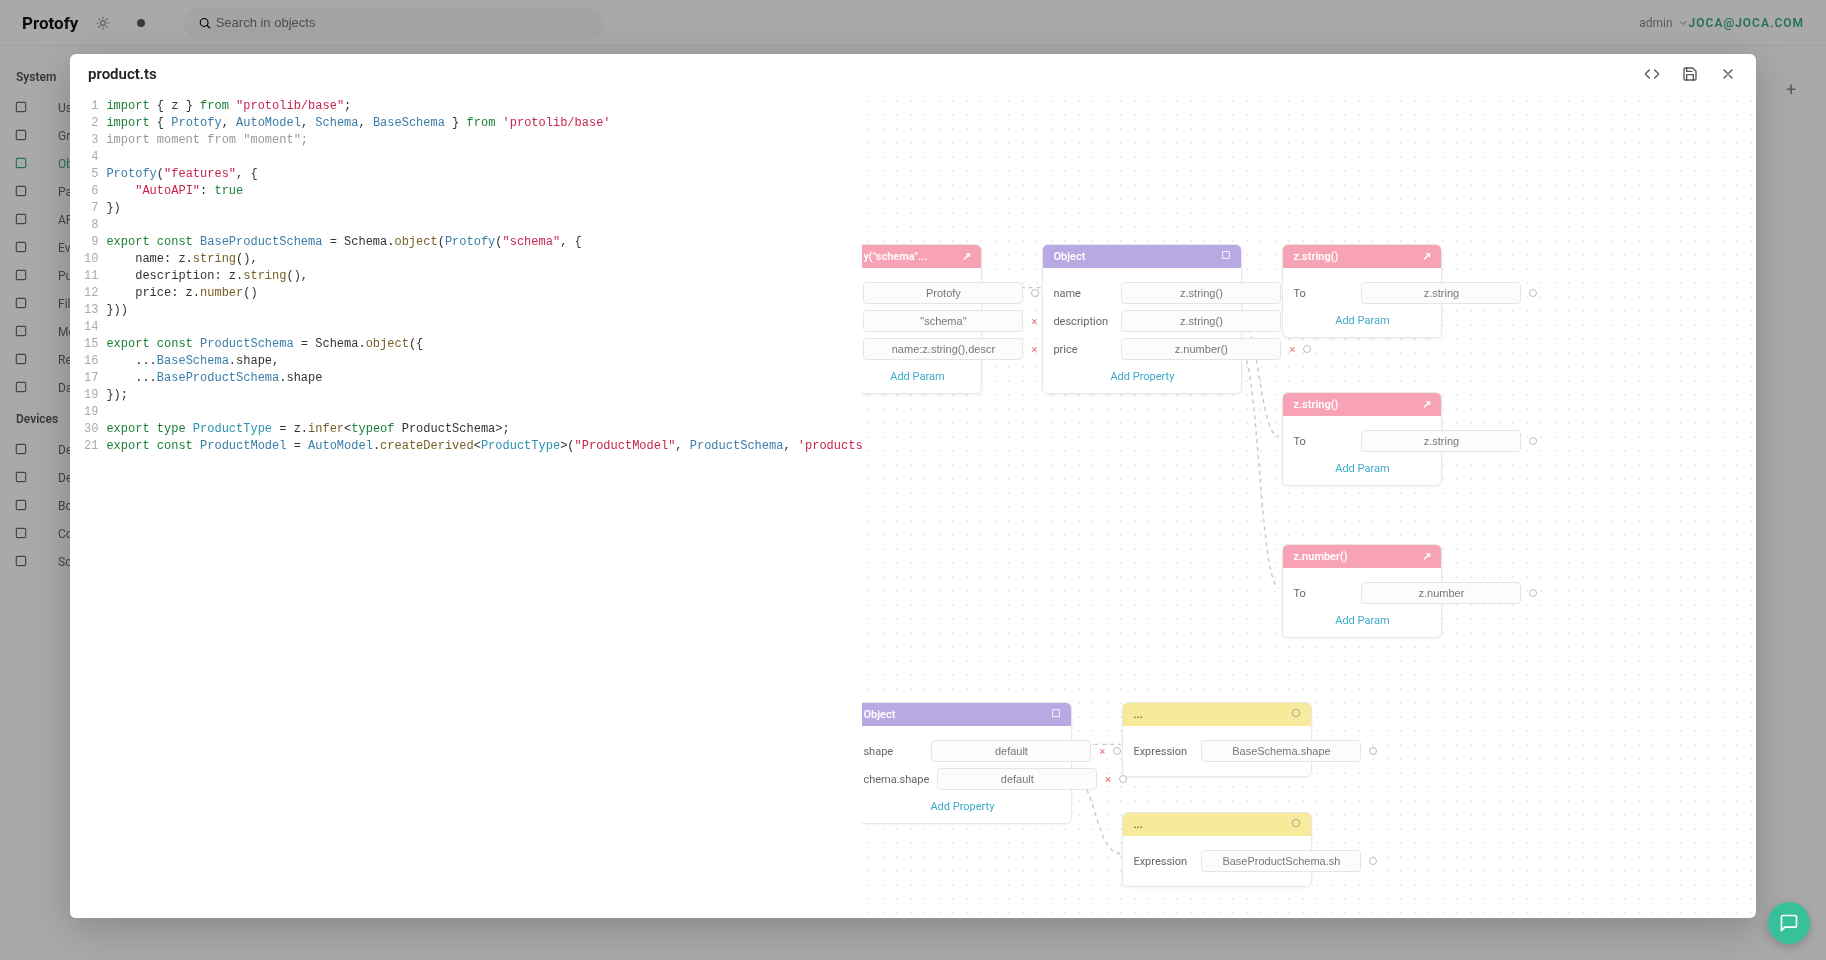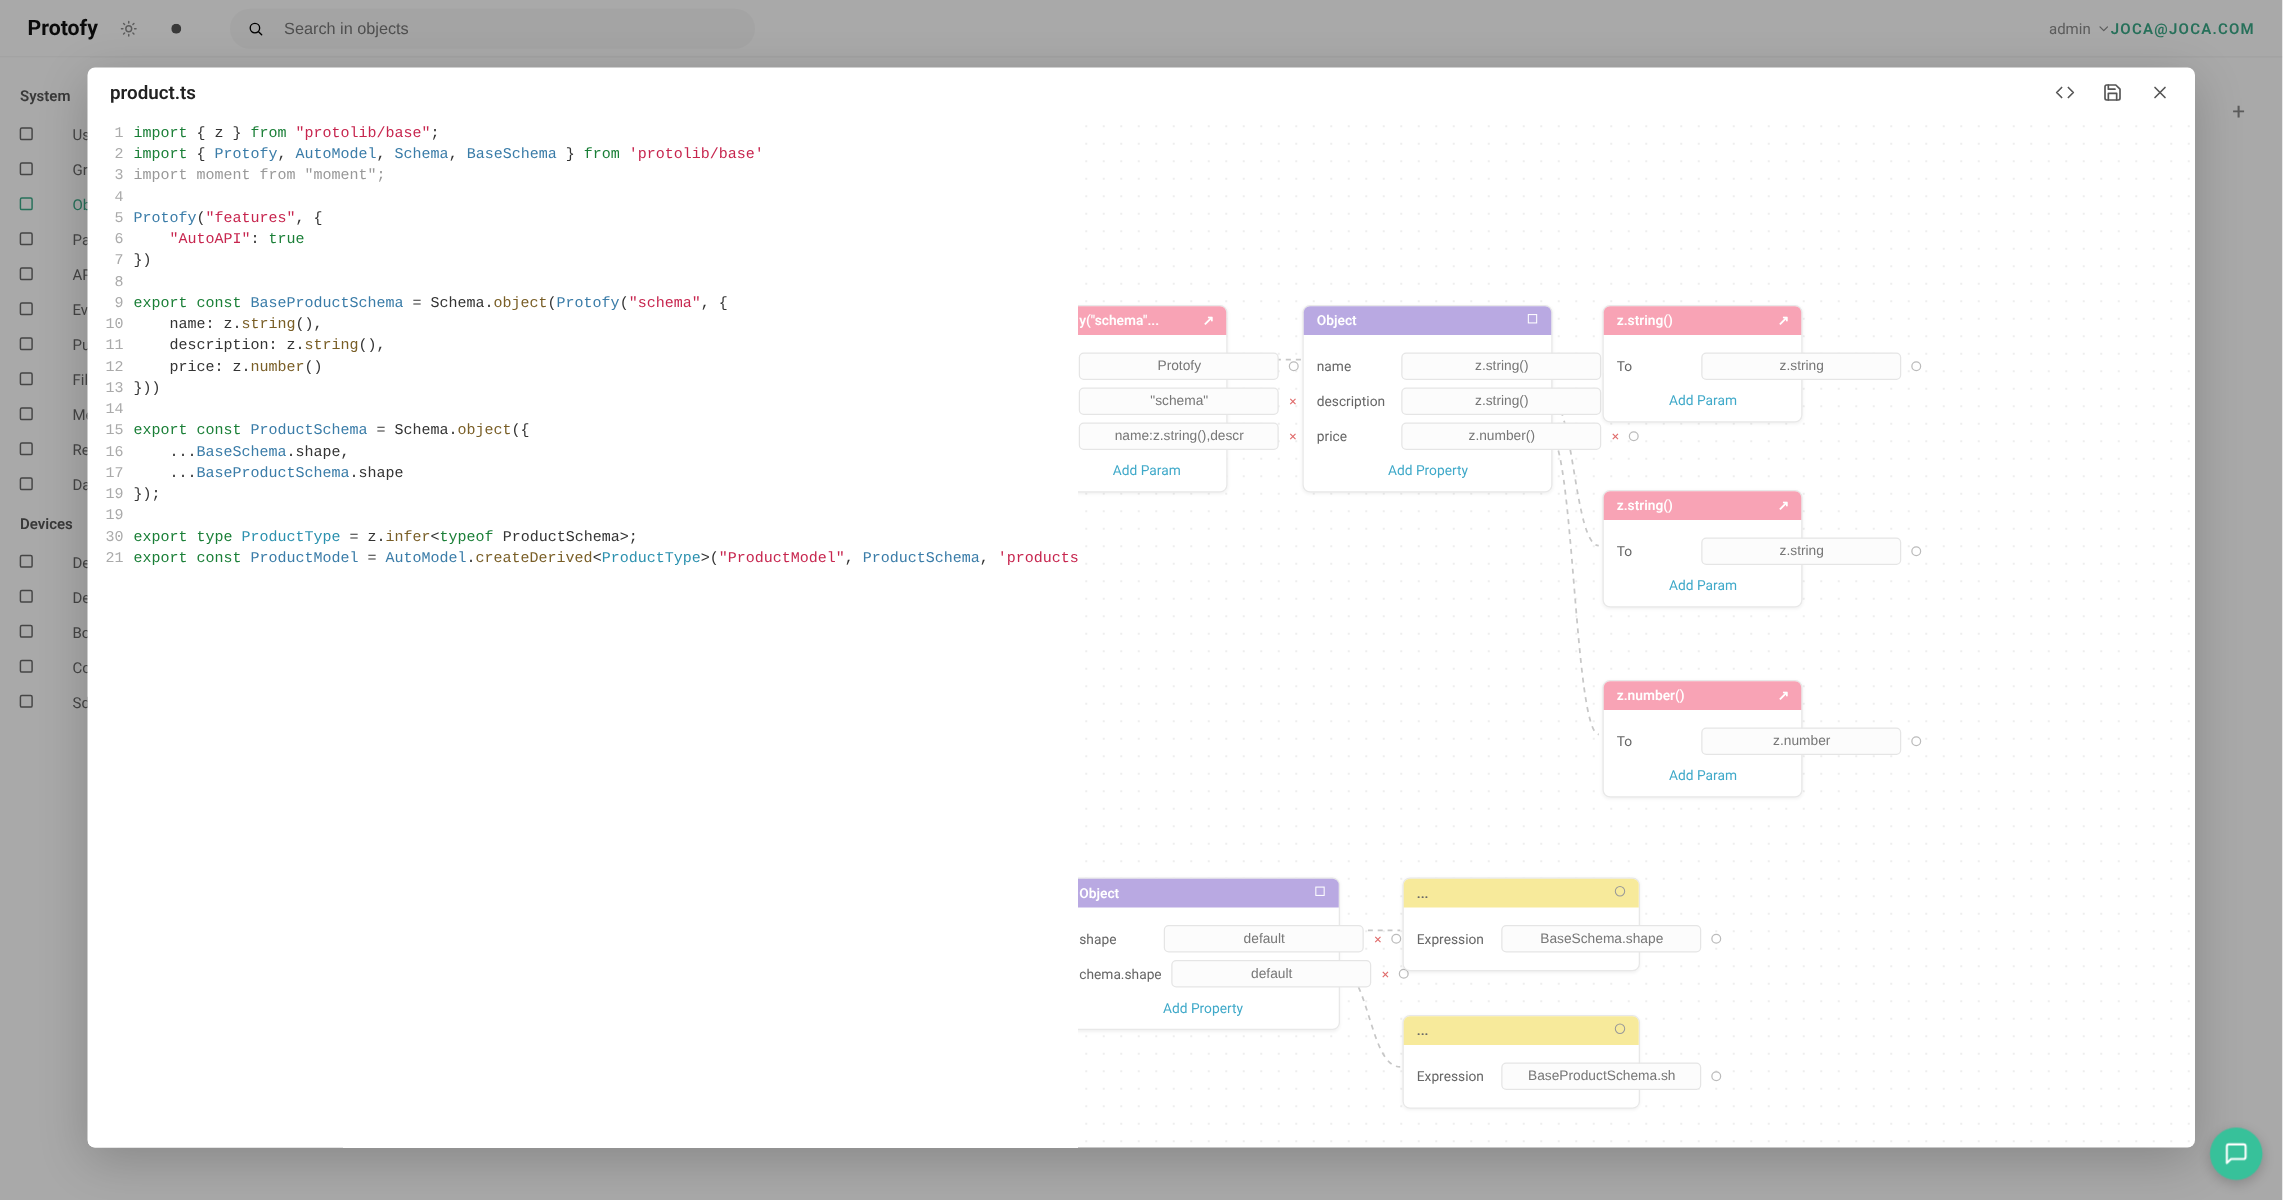--- a/index.html
+++ b/index.html
@@ -78,21 +78,21 @@
     <div class="icon-btn">
         <svg width="8" height="8">
           <circle cx="4" cy="4" r="4" fill="#555"></circle>
         </svg>
       </div>
     <div class="search-wrap">
       <svg class="icon" width="14" height="14" viewBox="0 0 24 24">
           <circle cx="11" cy="11" r="7"></circle>
           <path d="M21 21l-4.3-4.3"></path>
         </svg>
-      <input style="margin-left: 16px;" placeholder="Search in objects">
+      <input style="margin-left: 4px;" placeholder="Search in objects">
     </div>
     <div class="topbar-right">
       <div class="admin-link">
           <span>admin</span>
           <svg class="icon" width="12" height="12" viewBox="0 0 24 24">
             <path d="M6 9l6 6 6-6"></path>
           </svg>
         </div>
       <div class="user-email">JOCA@JOCA.COM</div>
     </div>

